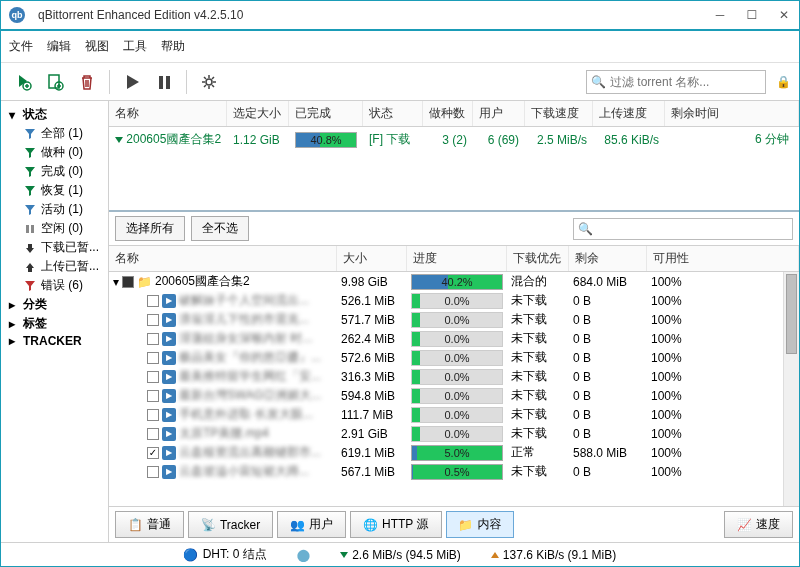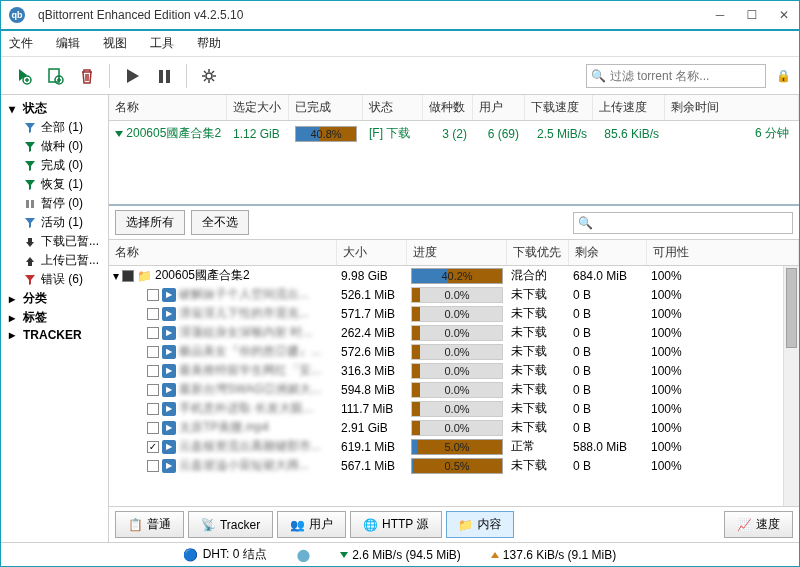--- a/index.html
+++ b/index.html
@@ -3,40 +3,40 @@
 <meta charset="utf-8">
 <style>
 * { margin: 0; padding: 0; box-sizing: border-box; font-family: "Microsoft YaHei", Arial, sans-serif; font-size: 12px; }
 body { background: #f0f0f0; display: flex; align-items: center; justify-content: center; height: 100vh; }
 .window { width: 800px; height: 567px; background: #fff; border: 1px solid #1a9cb7; display: flex; flex-direction: column; position: relative; }
 .titlebar { height: 30px; background: #fff; border-bottom: 2px solid #1a9cb7; display: flex; align-items: center; padding: 0 8px; }
 .titlebar-icon { width: 16px; height: 16px; border-radius: 50%; background: #3a7db8; margin-right: 13px; display: flex; align-items: center; justify-content: center; color: #fff; font-size: 9px; font-weight: bold; }
 .titlebar-text { flex: 1; color: #333; }
 .win-controls { display: flex; gap: 18px; }
 .win-btn { width: 14px; height: 14px; display: flex; align-items: center; justify-content: center; cursor: pointer; color: #555; }
-.menubar { height: 26px; display: flex; align-items: center; padding: 0 8px; gap: 23px; border-bottom: 1px solid #e0e0e0; text-align: center; }
+.menubar { height: 32px; display: flex; align-items: center; padding: 0 8px; gap: 14px; border-bottom: 1px solid #e0e0e0; text-align: center; }
 .menu-item { cursor: pointer; color: #222; }
 .toolbar { height: 38px; display: flex; align-items: center; padding: 0 8px; border-bottom: 1px solid #d0d0d0; gap: 4px; }
 .tool-btn { width: 28px; height: 28px; display: flex; align-items: center; justify-content: center; cursor: pointer; }
 .tool-sep { width: 1px; height: 24px; background: #d0d0d0; margin: 0 4px; }
 .search-box { margin-left: auto; width: 180px; height: 24px; border: 1px solid #bbb; display: flex; align-items: center; padding: 0 4px; gap: 4px; }
 .search-box input { border: none; outline: none; flex: 1; font-size: 12px; color: #0f766e; }
 .lock-icon { margin-left: 6px; color: #d89020; }
 .main { flex: 1; display: flex; overflow: hidden; }
 .sidebar { width: 108px; border-right: 1px solid #d0d0d0; padding: 4px 0; overflow-y: auto; }
 .side-item { display: flex; align-items: center; padding: 1px 4px; gap: 4px; cursor: pointer; white-space: nowrap; }
 .side-item.bold { font-weight: bold; }
 .side-icon { width: 14px; height: 14px; display: inline-flex; align-items: center; justify-content: center; flex-shrink: 0; }
 .content { flex: 1; display: flex; flex-direction: column; overflow: hidden; }
 .torrent-header { display: flex; border-bottom: 1px solid #d0d0d0; background: #fafafa; }
 .th-cell { padding: 4px 6px; border-right: 1px solid #e8e8e8; color: #333; overflow: hidden; text-overflow: ellipsis; white-space: nowrap; }
 .torrent-row { display: flex; padding: 2px 0; }
 .tr-cell { padding: 2px 6px; overflow: hidden; text-overflow: ellipsis; white-space: nowrap; display: flex; align-items: center; }
 .green-text { color: #0a8040; }
-.prog-wrap { width: 100%; height: 16px; border: 1px solid #aaa; position: relative; background: #a16207; }
+.prog-wrap { width: 100%; height: 16px; border: 1px solid #aaa; position: relative; background: #22c55e; }
 .prog-bar { height: 100%; background: #3a7db8; }
 .prog-text { position: absolute; top: 0; left: 0; right: 0; text-align: center; font-size: 11px; line-height: 14px; color: #222; }
 .gray-prog .prog-bar { background: #ddd; width: 100%; }
 .gray-prog { border-color: #ccc; padding-left: 8px; }
 .divider { height: 2px; background: #d0d0d0; cursor: ns-resize; border-top: 1px solid #a0b8c8; border-bottom: 1px solid #a0b8c8; background: linear-gradient(#d5e5f0,#b8cfdc); }
 .file-controls { display: flex; align-items: center; padding: 4px 6px; gap: 6px; border-bottom: 1px solid #d0d0d0; }
 .file-btn { padding: 3px 10px; border: 1px solid #aaa; background: #f5f5f5; cursor: pointer; }
 .file-search { margin-left: auto; width: 220px; height: 22px; border: 1px solid #bbb; display: flex; align-items: center; padding: 0 4px; gap: 4px; }
 .file-search input { border: none; outline: none; flex: 1; font-size: 12px; }
 .file-header { display: flex; border-bottom: 1px solid #d0d0d0; background: #fafafa; }
@@ -169,34 +169,34 @@
               <svg width="12" height="12">
                 <path d="M1 1h10L7 6v4l-2 1V6z" fill="#0a8040"></path>
               </svg>
             </span>
             <span>恢复 (1)</span>
           </div>
           <div class="side-item">
             <span style="width:14px"></span>
             <span class="side-icon">
               <svg width="12" height="12">
+                <path d="M1 1h10L7 6v4l-2 1V6z" fill="#3a7db8"></path>
+              </svg>
+            </span>
+            <span>活动 (1)</span>
+          </div>
+          <div class="side-item">
+            <span style="width:14px"></span>
+            <span class="side-icon">
+              <svg width="12" height="12">
                 <rect x="2" y="2" width="3" height="8" fill="#888"></rect>
                 <rect x="7" y="2" width="3" height="8" fill="#888"></rect>
               </svg>
             </span>
-            <span>暂停 (0)</span>
-          </div>
-          <div class="side-item">
-            <span style="width:14px"></span>
-            <span class="side-icon">
-              <svg width="12" height="12">
-                <path d="M1 1h10L7 6v4l-2 1V6z" fill="#3a7db8"></path>
-              </svg>
-            </span>
-            <span>活动 (1)</span>
+            <span>空闲 (0)</span>
           </div>
           <div class="side-item">
             <span style="width:14px"></span>
             <span class="side-icon">
               <svg width="12" height="12">
                 <path d="M6 11L2 6h2V2h4v4h2z" fill="#333"></path>
               </svg>
             </span>
             <span>下载已暂...</span>
           </div>

